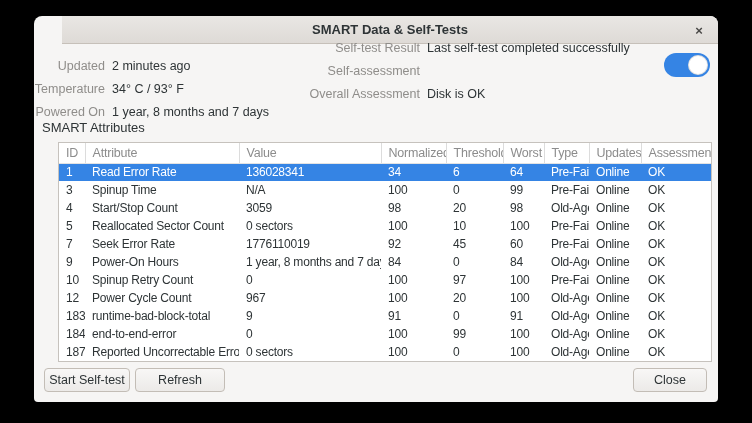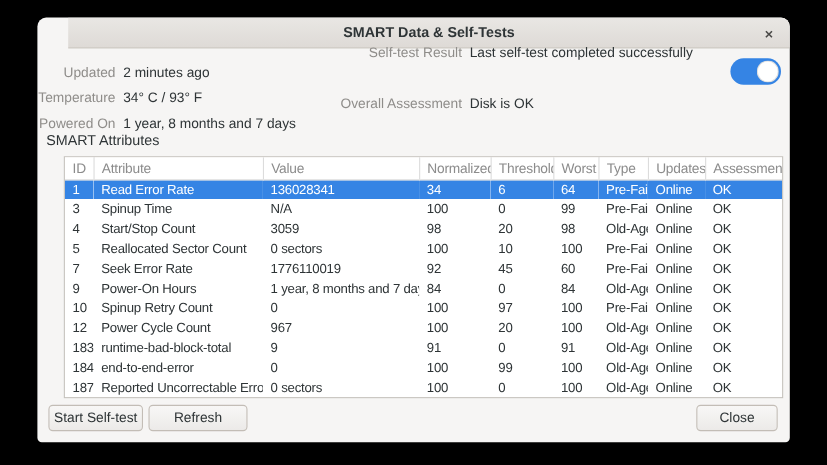--- a/index.html
+++ b/index.html
@@ -133,20 +133,21 @@
       <span class="info-value">1 year, 8 months and 7 days</span>
     </div>
   </div>
 
   <div class="info-right">
     <div class="info-row">
       <span class="info-label">Self-test Result</span>
       <span class="info-value">Last self-test completed successfully</span>
     </div>
     <div class="info-row">
+      <span class="info-label">Self-assessment</span>
     </div>
     <div class="info-row">
       <span class="info-label">Overall Assessment</span>
       <span class="info-value">Disk is OK</span>
     </div>
   </div>
 
   <div class="toggle" data-state="on">
     <div class="knob"></div>
   </div>

